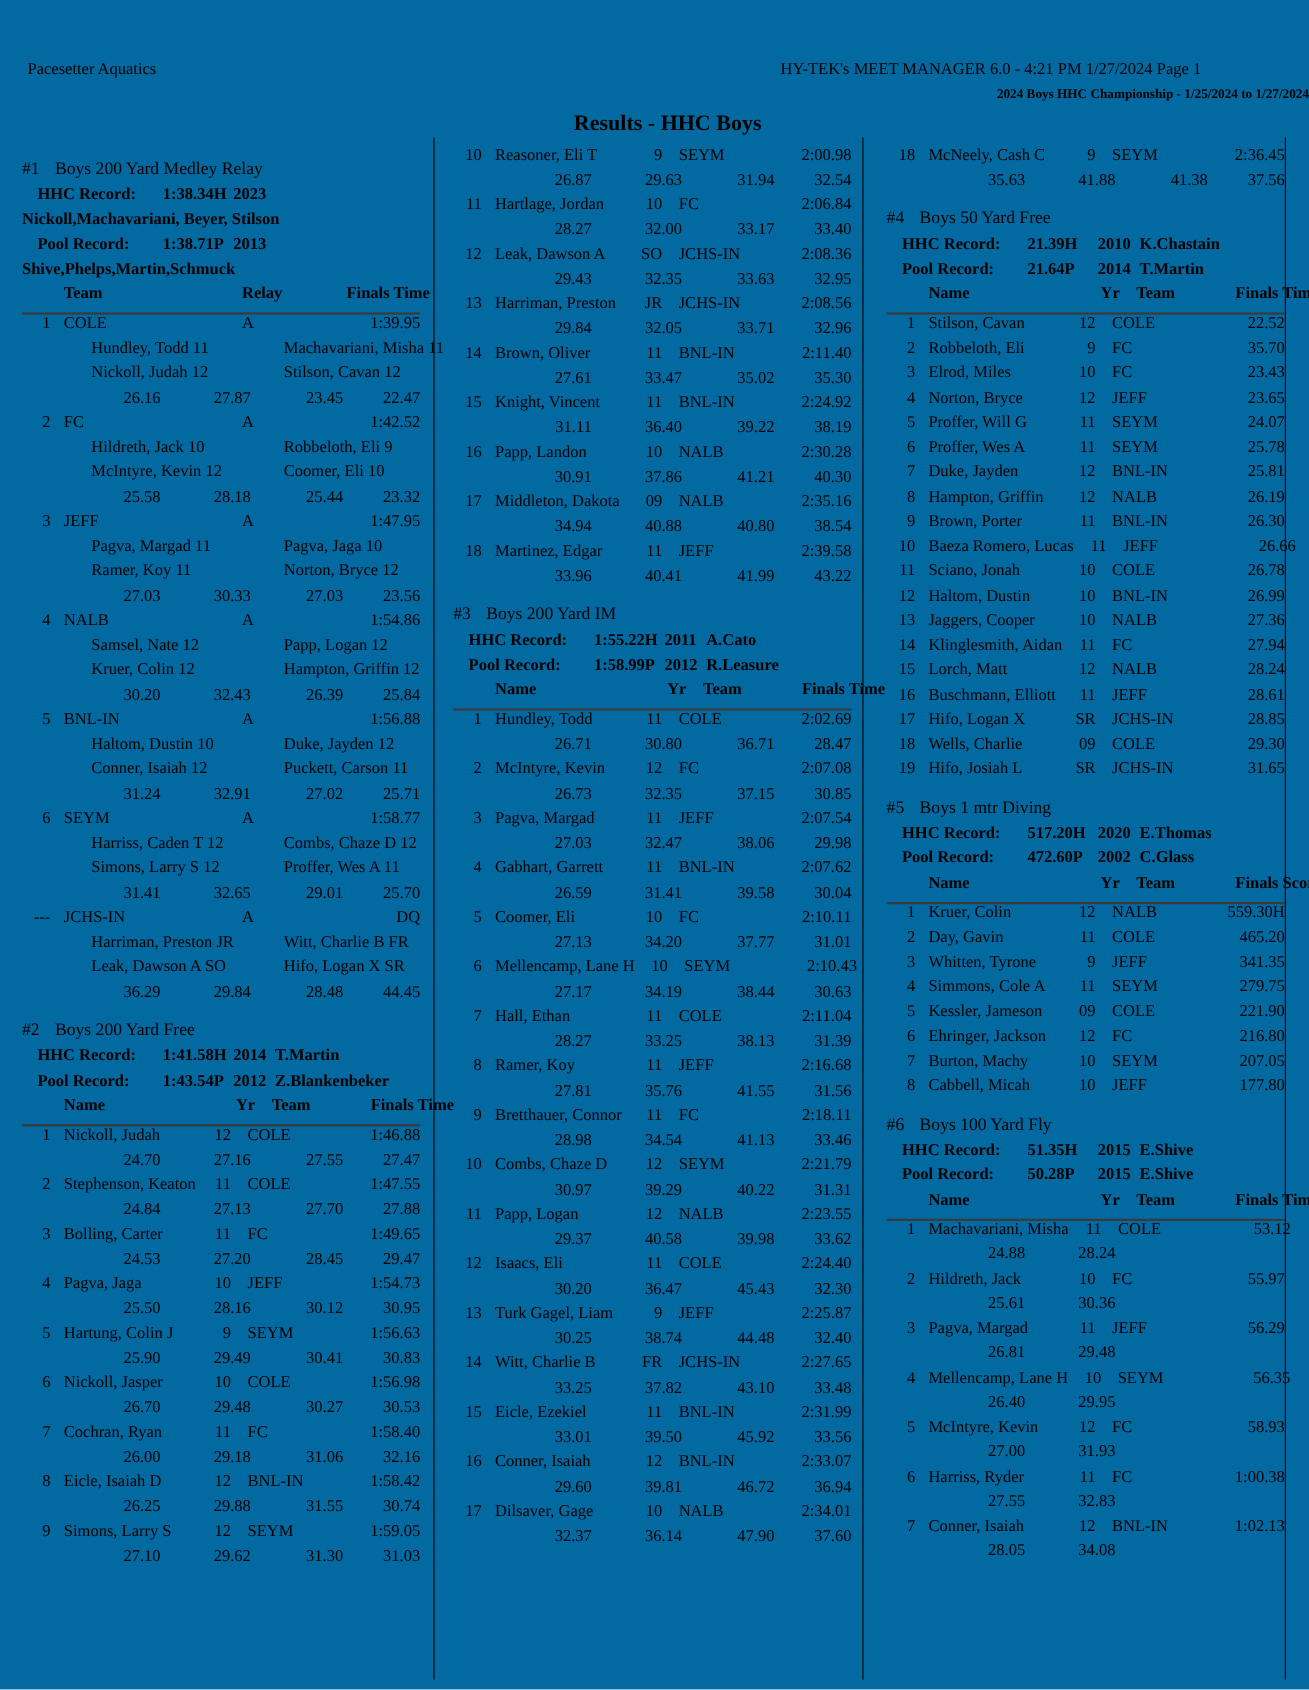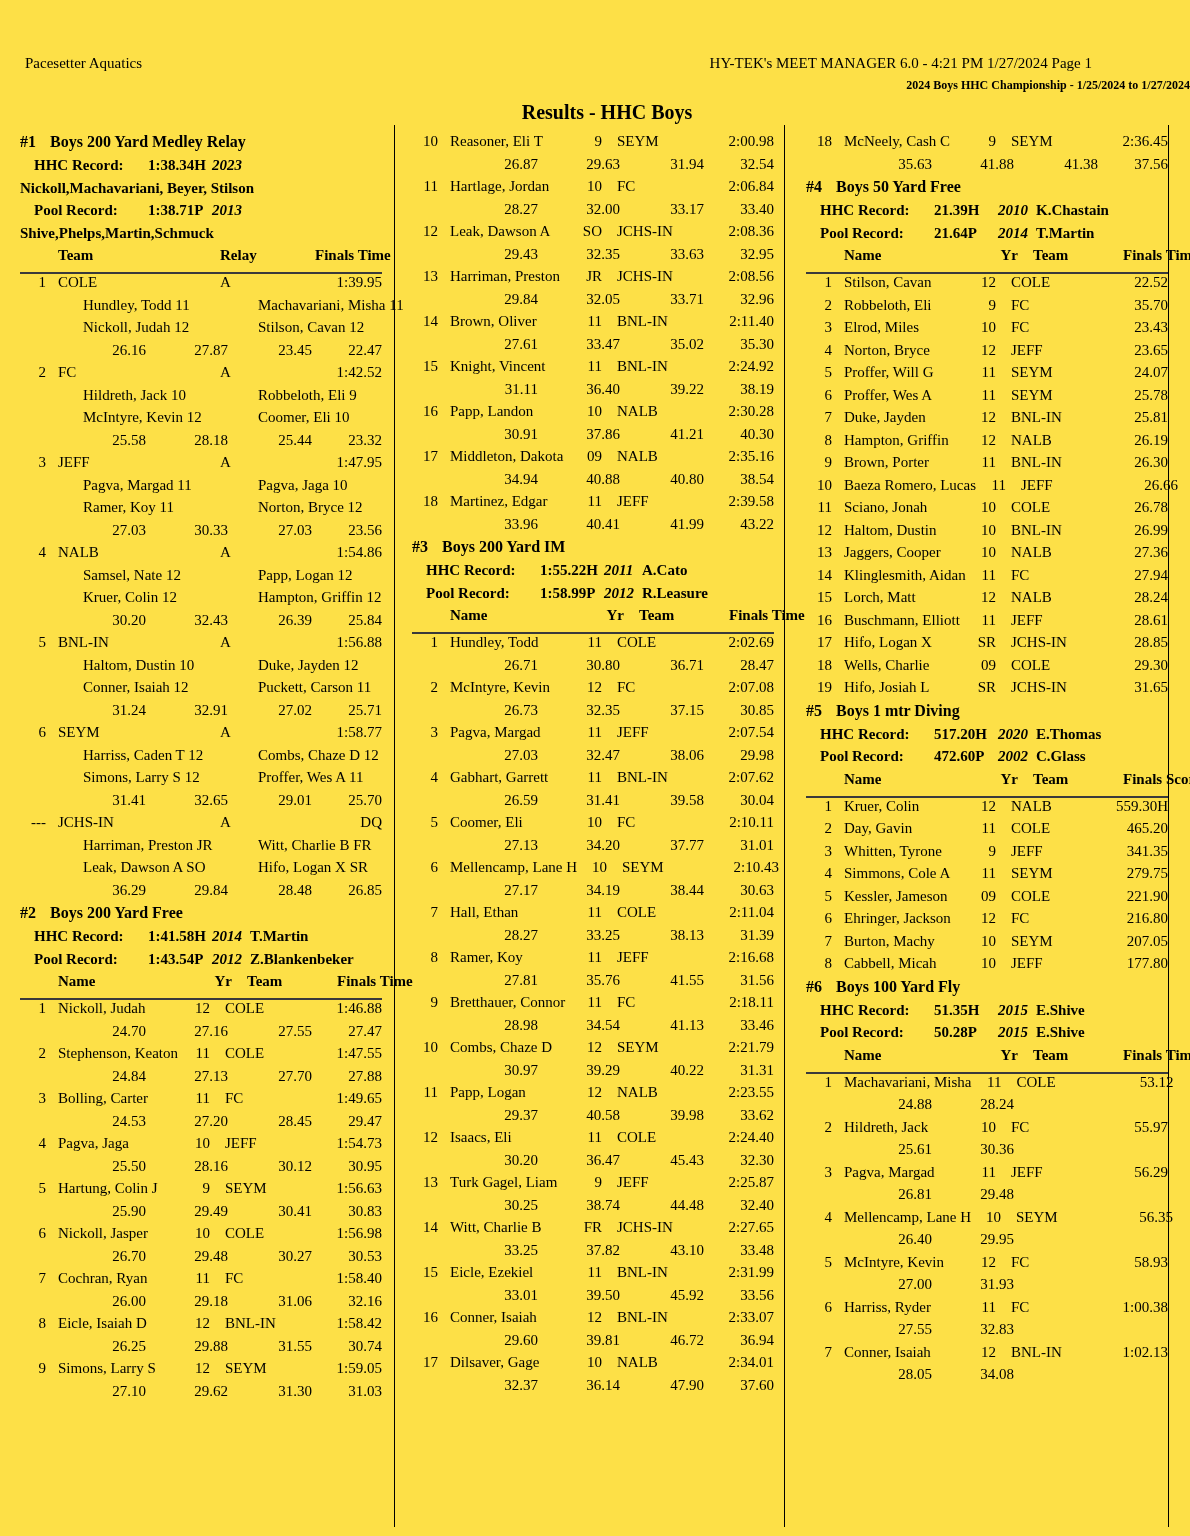--- a/index.html
+++ b/index.html
@@ -1,16 +1,16 @@
 <!DOCTYPE html>
 <html><head>
 <meta charset="utf-8">
 <style>
   html,body{margin:0;padding:0;background:#fff;}
-  .page{position:relative;width:1190px;height:1536px;background:#fde047;color:#000;
+  .page{position:relative;width:1190px;height:1536px;background:#0369a1;color:#000;
         font-family:"Liberation Serif","DejaVu Serif",serif;font-size:15px;overflow:hidden;}
   .topbar-left{position:absolute;top:55px;left:25px;white-space:nowrap;}
   .topbar-right{position:absolute;top:55px;right:98px;white-space:nowrap;}
   .title{position:absolute;top:78px;left:0;width:100%;text-align:right;font-weight:bold;font-size:12px;}
   .subtitle{position:absolute;top:101px;left:0;width:100%;text-align:center;font-weight:bold;font-size:20px;margin-left:12px;}
   .vline{position:absolute;top:125px;height:1402px;width:1px;background:#000;}
   #columns{position:absolute;top:133px;left:0;width:100%;}
   .col{position:absolute;top:0;}
   .col1{left:20px;width:362px;}
   .col2{left:412px;width:362px;}
@@ -21,26 +21,26 @@
   .yr{flex:none;width:30px;text-align:right;}
   .tm{flex:none;width:87px;margin-left:15px;}
   .ft{flex:none;width:70px;text-align:right;}
   .nmr{flex:none;width:162px;margin-left:12px;}
   .rl{flex:none;width:95px;}
   .ftr{flex:1;text-align:right;}
   .sw1{flex:none;margin-left:63px;width:175px;}
   .sw2{flex:1;}
   .sp{flex:none;text-align:right;}
   .sp0{width:126px;} .sp1{width:82px;} .sp2{width:84px;} .sp3{width:70px;}
-  .etitle{font-weight:bold;font-size:16px;height:24px;white-space:nowrap;}
+  .etitle{font-weight:normal;font-size:16px;height:24px;margin-top:12px;white-space:nowrap;}
   .eid{display:inline-block;width:30px;}
   .recline{display:flex;font-weight:bold;height:22.5px;white-space:nowrap;}
   .rlabel{flex:none;margin-left:14px;width:114px;}
   .rmark{flex:none;width:64px;}
-  .ryear{flex:none;width:38px;font-style:italic;}
+  .ryear{flex:none;width:38px;}
   .rholder{flex:1;}
   .holderline{font-weight:bold;height:22.5px;white-space:nowrap;}
   .thead{display:flex;font-weight:bold;height:25px;border-bottom:2.5px solid #3a3a3a;white-space:nowrap;align-items:baseline;}
   .h-name{flex:none;margin-left:38px;width:152px;}
   .h-yr{flex:none;width:22px;text-align:right;}
   .h-team{flex:none;margin-left:15px;width:90px;}
   .h-ft{flex:1;text-align:right;}
   .h-namer{flex:none;margin-left:38px;width:162px;}
   .h-relay{flex:none;width:95px;}
 </style>
@@ -206,21 +206,21 @@
           <span class="sw2">Witt, Charlie B FR</span>
         </div>
         <div class="row">
           <span class="sw1">Leak, Dawson A SO</span>
           <span class="sw2">Hifo, Logan X SR</span>
         </div>
         <div class="row">
           <span class="sp sp0">36.29</span>
           <span class="sp sp1">29.84</span>
           <span class="sp sp2">28.48</span>
-          <span class="sp sp3">26.85</span>
+          <span class="sp sp3">44.45</span>
         </div>
         <div class="etitle"><span class="eid">#2</span><span class="ename">Boys 200 Yard Free</span></div>
         <div class="recline">
           <span class="rlabel">HHC Record:</span>
           <span class="rmark">1:41.58H</span>
           <span class="ryear">2014</span>
           <span class="rholder">T.Martin</span>
         </div>
         <div class="recline">
           <span class="rlabel">Pool Record:</span>

